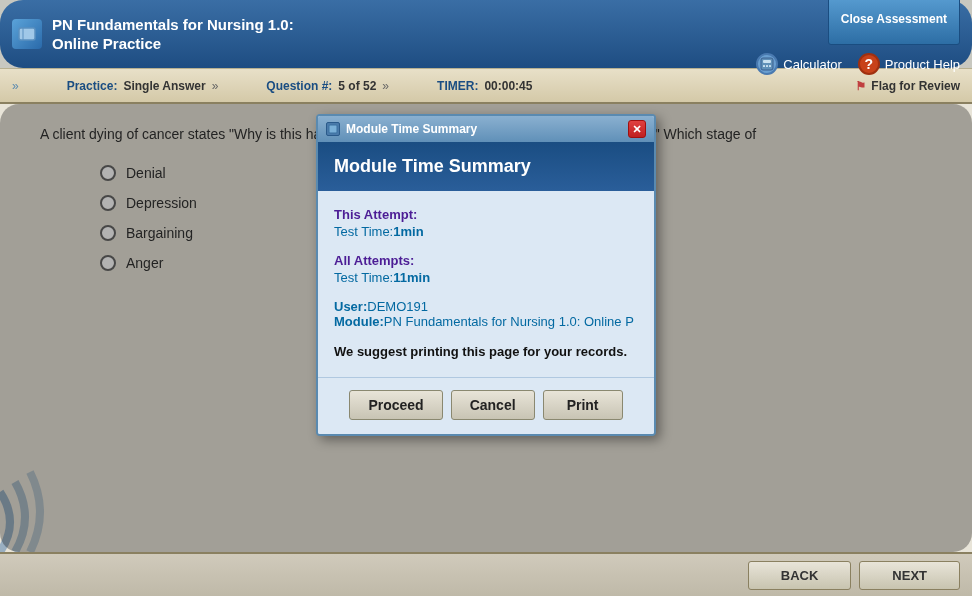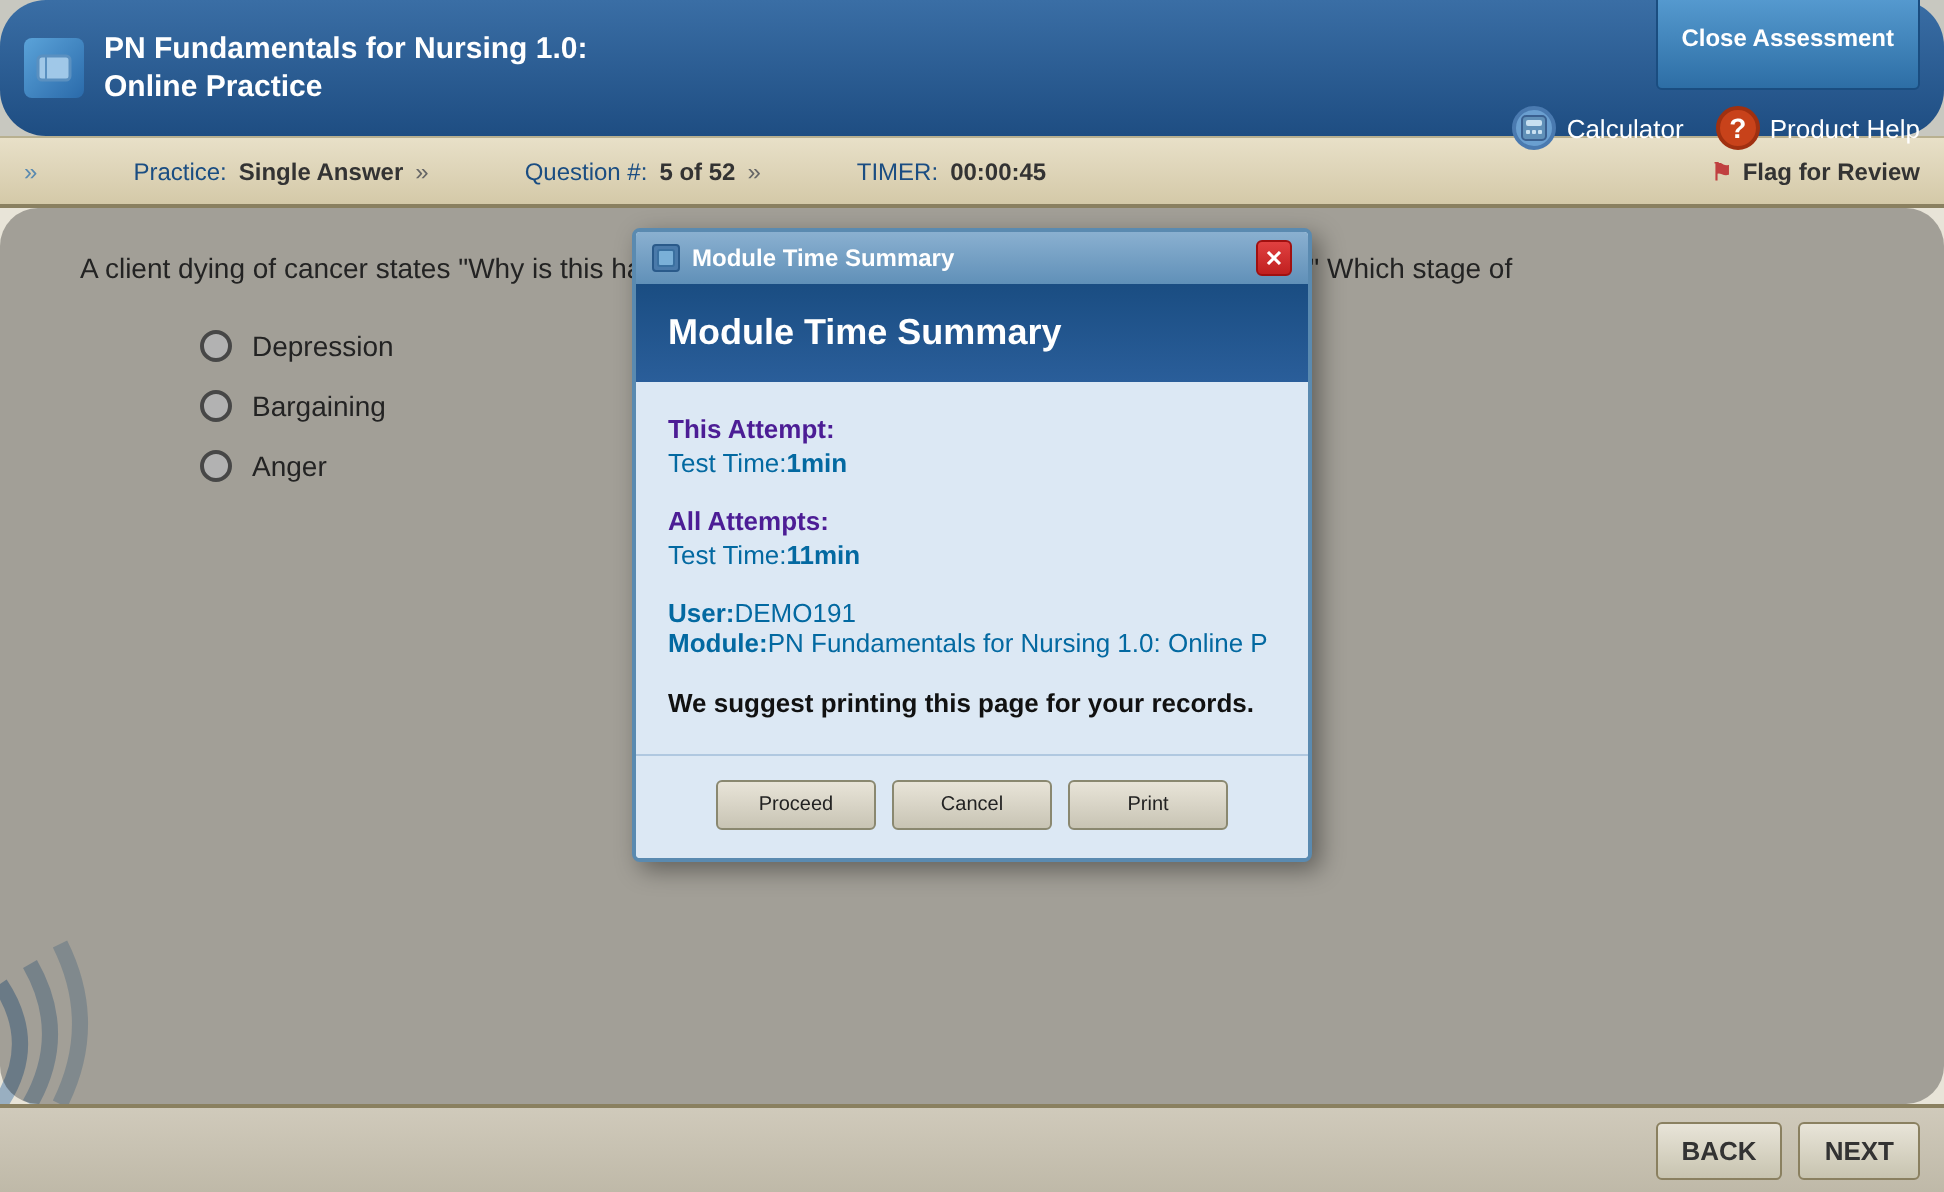--- a/index.html
+++ b/index.html
@@ -91,21 +91,21 @@
       height: 36px;
     }
     .toolbar-left {
       display: flex;
       align-items: center;
       gap: 6px;
       font-size: 12px;
       color: #333;
     }
     .toolbar-separator { color: #666; }
-    .toolbar-label { font-weight: normal; color: #1a4d82; padding-left: 42px; }
+    .toolbar-label { font-weight: bold; color: #1a4d82; padding-left: 42px; }
     .toolbar-value { color: #333; font-weight: bold; }
     .flag-btn {
       display: flex;
       align-items: center;
       gap: 5px;
       font-size: 12px;
       color: #333;
       cursor: pointer;
       background: none;
       border: none;
@@ -155,21 +155,21 @@
       height: 44px;
       display: flex;
       align-items: center;
       justify-content: flex-end;
       padding: 0 12px;
       gap: 8px;
     }
     .nav-btn {
       background: linear-gradient(to bottom, #e8e4d8, #c8c4b0);
       border: 1px solid #8a8060;
-      padding: 6px 12px;
+      padding: 6px 32px;
       font-size: 13px;
       font-weight: bold;
       color: #333;
       cursor: pointer;
       border-radius: 3px;
     }
 
     
     .modal-overlay {
       position: absolute;
@@ -277,25 +277,26 @@
       justify-content: center;
       gap: 8px;
       padding: 12px 16px 14px;
       background: #dce8f4;
       border-top: 1px solid #b0c8e0;
     }
     .modal-btn {
       background: linear-gradient(to bottom, #e8e4d8, #c8c4b4);
       border: 1px solid #8a8870;
       padding: 6px 18px;
-      font-size: 10px;
+      font-size: 14px;
       color: #222;
       cursor: pointer;
       border-radius: 3px;
       min-width: 80px;
+      font-weight: bold;
     }
 
     
     .wave-decoration {
       position: absolute;
       bottom: 0;
       left: 0;
     }
   </style>
 </head>
@@ -352,20 +353,24 @@
   <button class="flag-btn">
     <span style="color:#c04040;">⚑</span>
     <span>Flag for Review</span>
   </button>
 </div>
 
 <div class="main-content">
   <p class="question-text">A client dying of cancer states "Why is this happening to me.  Why can't it happen to someone else?"  Which stage of</p>
 
   <div class="answer-options">
+    <div class="answer-option">
+      <div class="radio-btn"></div>
+      <span>Denial</span>
+    </div>
     <div class="answer-option">
       <div class="radio-btn"></div>
       <span>Depression</span>
     </div>
     <div class="answer-option">
       <div class="radio-btn"></div>
       <span>Bargaining</span>
     </div>
     <div class="answer-option">
       <div class="radio-btn"></div>

